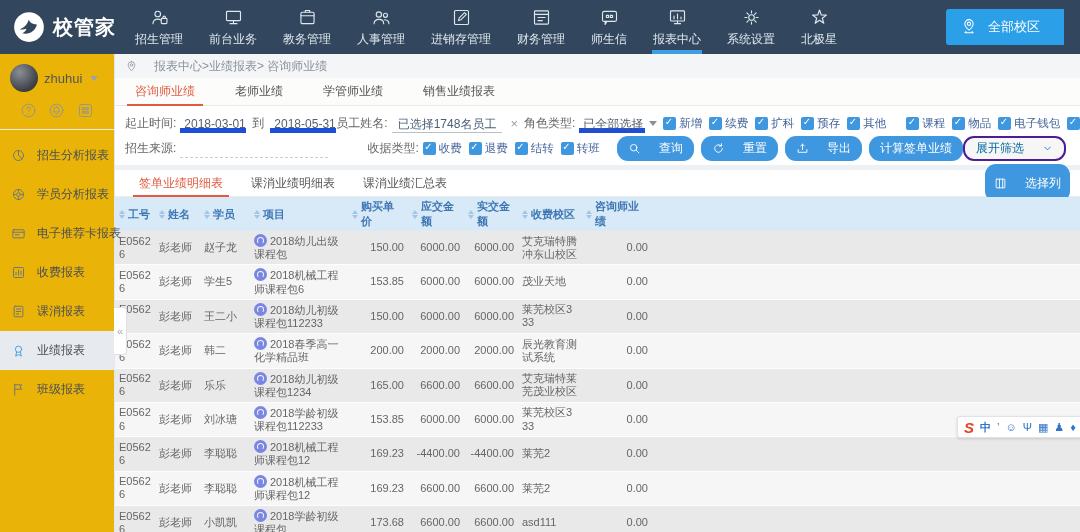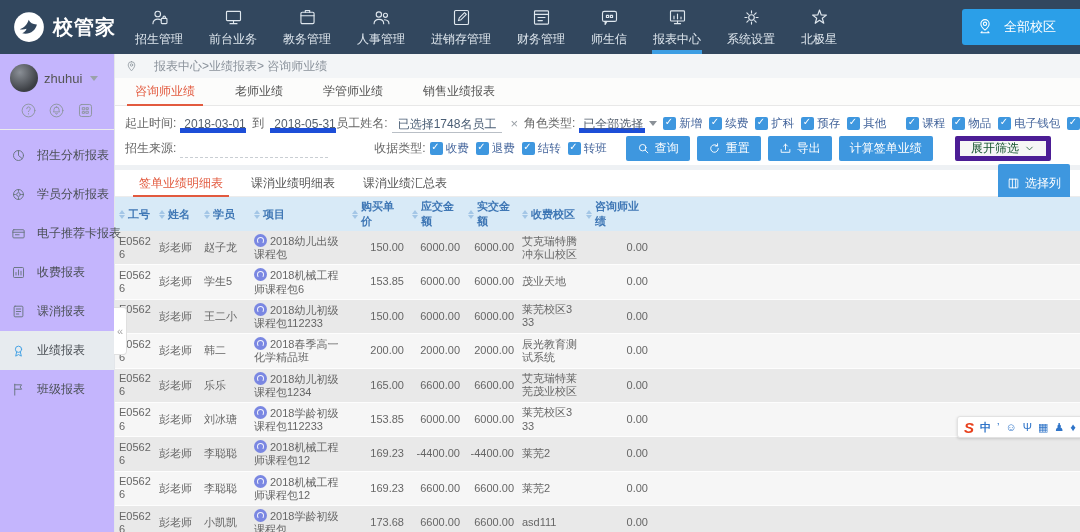--- a/index.html
+++ b/index.html
@@ -10,26 +10,26 @@
   
   .topnav{height:54px;background:#32475e;display:flex;align-items:stretch;position:relative}
   .logo{width:122px;display:flex;align-items:center;gap:7px;padding-left:12px;color:#fff;cursor:pointer}
   .logo-mark{width:34px;height:34px;flex:0 0 34px}
   .brand{font-size:20px;font-weight:bold;letter-spacing:1px;white-space:nowrap}
   .nav-items{display:flex;align-items:stretch}
   .nav-item{display:flex;flex-direction:column;align-items:center;justify-content:center;gap:3px;padding:0 13px;color:#dfe7ee;cursor:pointer;position:relative;white-space:nowrap}
   .nav-item .nav-ico{width:21px;height:21px}
   .nav-item .nav-ico svg{width:21px;height:21px;stroke-width:1.3}
   .nav-item.active::after{content:"";position:absolute;bottom:0;left:12px;right:12px;height:4px;background:#3d9ee3}
-  .campus-btn{position:absolute;right:0;top:9px;height:36px;width:118px;background:#2b9fe8;color:#fff;display:flex;align-items:center;gap:10px;padding-left:14px;border-radius:3px 0 0 3px;cursor:pointer;font-size:13px}
+  .campus-btn{position:absolute;right:16px;top:9px;height:36px;width:118px;background:#2b9fe8;color:#fff;display:flex;align-items:center;gap:10px;padding-left:14px;border-radius:3px 0 0 3px;cursor:pointer;font-size:13px}
   .campus-btn svg{width:18px;height:18px;stroke-width:1.4}
 
   
   .body{display:flex;height:478px;position:relative}
-  .sidebar{width:115px;background:#c4b5fd;border-right:1px solid #e3e6ea;flex:0 0 115px;position:relative}
+  .sidebar{width:115px;background:#eab308;border-right:1px solid #e3e6ea;flex:0 0 115px;position:relative}
   .main{flex:1;display:flex;flex-direction:column;min-width:0}
 
   
   .user-row{display:flex;align-items:center;gap:6px;padding:10px 0 6px 10px;cursor:pointer}
   .avatar{width:28px;height:28px;border-radius:50%;background:radial-gradient(circle at 35% 30%,#8a8f96,#3c3f44 70%);flex:0 0 28px}
   .user-name{font-size:13px;color:#555}
   .caret{width:0;height:0;border-left:4px solid transparent;border-right:4px solid transparent;border-top:5px solid #9aa2aa;display:inline-block;margin-left:2px}
   .quick-icons{display:flex;justify-content:space-around;padding:4px 14px 10px;border-bottom:1px solid #ececec;color:#8b949c}
   .qicon{width:17px;height:17px;cursor:pointer}
   .qicon svg{width:17px;height:17px;stroke-width:1.3}
@@ -61,24 +61,24 @@
   .staff-val{border-bottom:1px solid #b9bfc6;color:#4a5e75;padding:0 6px;height:18px;line-height:18px;cursor:pointer;white-space:nowrap}
   .clear-x{color:#9aa0a6;margin:0 6px 0 8px;cursor:pointer;font-size:13px}
   .sel-caret{width:0;height:0;border-left:4px solid transparent;border-right:4px solid transparent;border-top:5px solid #8a9097;margin:0 6px 0 4px;cursor:pointer}
   .gap10{width:12px}.gap18{width:18px}
   .cbgroup{display:flex;align-items:center}
   .cb{display:flex;align-items:center;margin-right:7px;cursor:pointer}
   .cb-box{width:13px;height:13px;background:#3e97df;border-radius:2px;position:relative;margin-right:3px;flex:0 0 13px}
   .cb-box::after{content:"✓";position:absolute;left:1.5px;top:-1px;color:#fff;font-size:10px}
   .cb-label{color:#43649b;font-size:11.5px;white-space:nowrap}
   .vdivider{width:1px;height:15px;background:#d9dde1;margin:0 9px 0 4px}
-  .btn{height:25px;border:none;border-radius:2px;background:#3e97df;color:#fff;font-size:12px;display:inline-flex;align-items:center;gap:5px;padding:0 11px;cursor:pointer;font-family:Liberation Serif, serif;white-space:nowrap}
+  .btn{height:25px;border:none;border-radius:11px;background:#3e97df;color:#fff;font-size:12px;display:inline-flex;align-items:center;gap:18px;padding:0 11px;cursor:pointer;font-family:Liberation Serif, serif;white-space:nowrap}
   .btn svg{width:13px;height:13px;stroke-width:1.7}
   .btn + .btn{margin-left:7px}
-  .btn-light{background:#f6f6f6;border:5px solid #4c1d95;color:#14532d;margin-right:19px}
+  .btn-light{background:#f6f6f6;border:2px solid #4c1d95;color:#0369a1;margin-right:4px}
   .btn-light svg{width:11px;height:11px}
 
   
   .band{height:5px;background:#eef1f4;flex:0 0 5px}
   .subtab-row{display:flex;align-items:center;height:27px;border-bottom:1px solid #ececec;padding:0 10px;flex:0 0 27px}
   .subtab{padding:12px 14px;height:100%;display:flex;align-items:center;color:#555;cursor:pointer;position:relative}
   .subtab.active{color:#e25a3f}
   .subtab.active::after{content:"";position:absolute;bottom:-1px;left:8px;right:8px;height:2px;background:#e25a3f}
   .subtab-row .btn{margin-left:auto;height:38px;padding:8px 9px}
 

